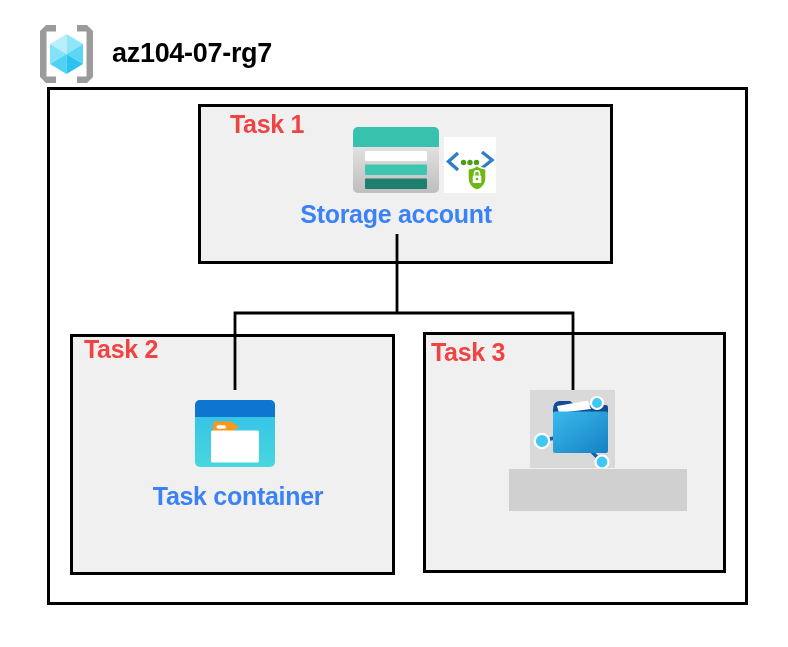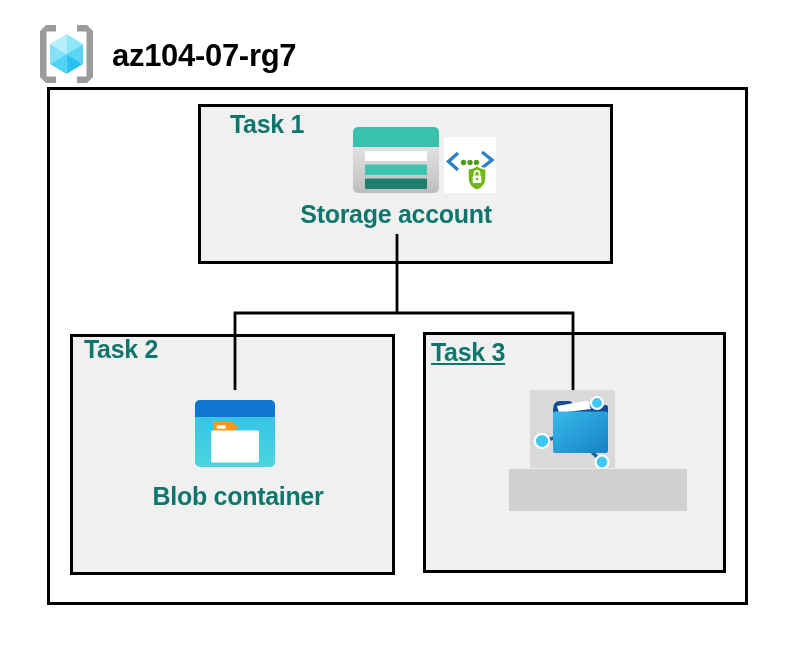--- a/index.html
+++ b/index.html
@@ -2,35 +2,35 @@
 <html><head>
 <meta charset="utf-8">
 <style>
   html,body{margin:0;padding:0;background:#fff;}
   body{font-family:"Liberation Sans",sans-serif;}
   .canvas{position:relative;width:788px;height:647px;background:#fff;overflow:hidden;}
   .abs{position:absolute;}
 
   
   .rg-icon{left:38px;top:23px;width:57px;height:62px;}
-  .rg-title{left:112px;top:38px;font-size:31px;font-weight:700;color:#000;letter-spacing:-0.3px;}
+  .rg-title{left:112px;top:38px;font-size:27px;font-weight:700;color:#000;letter-spacing:-0.3px;}
 
   
   .outer-box{left:47px;top:87px;width:701px;height:518px;border:3px solid #000;background:#fff;box-sizing:border-box;}
   .task-box{background:#F0F0F0;border:3px solid #000;box-sizing:border-box;}
   .task1{left:198px;top:104px;width:415px;height:160px;}
   .task2{left:70px;top:334px;width:325px;height:241px;}
   .task3{left:423px;top:332px;width:303px;height:241px;}
 
-  .task-label{font-size:25px;font-weight:700;color:#0f766e;letter-spacing:-0.3px;}
+  .task-label{font-size:25px;font-weight:700;color:#ef4444;letter-spacing:-0.3px;}
   .t1-label{left:230px;top:110px;}
   .t2-label{left:84px;top:335px;}
-  .t3-label{left:431px;top:338px;text-decoration:underline;}
+  .t3-label{left:431px;top:338px;}
 
-  .res-label{font-size:25px;font-weight:700;color:#0f766e;text-align:center;letter-spacing:-0.3px;}
+  .res-label{font-size:25px;font-weight:700;color:#3b82f6;text-align:center;letter-spacing:-0.3px;}
   .storage-label{left:296px;top:200px;width:200px;}
   .blob-label{left:138px;top:482px;width:200px;}
   .file-label{left:512px;top:474px;width:145px;}
 
   
   .fs-panel{left:530px;top:390px;width:85px;height:78px;background:#D9D9D9;}
   .fs-band{left:509px;top:469px;width:178px;height:42px;background:#D0D0D0;}
 
   
   .storage-icon{left:353px;top:127px;width:86px;height:66px;}
@@ -111,21 +111,21 @@
           <stop offset="1" stop-color="#48D7DE"></stop>
       </linearGradient>
     </defs>
     <rect x="0" y="0" width="80" height="67" rx="5" fill="url(#gradCyan)"></rect>
     <path d="M5,0 H75 A5,5 0 0 1 80,5 V17 H0 V5 A5,5 0 0 1 5,0 Z" fill="#0F76D0"></path>
     <path d="M20,21.5 H36 L44,27 L36,32.5 H20 Q18,32.5 18,30.5 V23.5 Q18,21.5 20,21.5 Z" fill="#F8991D"></path>
     <rect x="21.5" y="25.3" width="9.5" height="3.4" rx="1.7" fill="#FFFFFF"></rect>
     <rect x="16" y="30.5" width="48" height="32" rx="1.5" fill="#FFFFFF"></rect>
   </svg>
 
-  <div class="abs res-label blob-label">Blob container</div>
+  <div class="abs res-label blob-label">Task container</div>
 
   <svg class="abs fileshare-icon" viewBox="0 0 85 78">
     <defs>
       <linearGradient id="gradFolder" x1="0" y1="0" x2="1" y2="1">
         <stop offset="0" stop-color="#3ABAEC"></stop>
           <stop offset="1" stop-color="#1581C4"></stop>
       </linearGradient>
     </defs>
     <line x1="58" y1="22" x2="67" y2="13" stroke="#1A5EA8" stroke-width="3.4"></line>
     <line x1="24" y1="48" x2="12" y2="51" stroke="#1A5EA8" stroke-width="3.4"></line>

